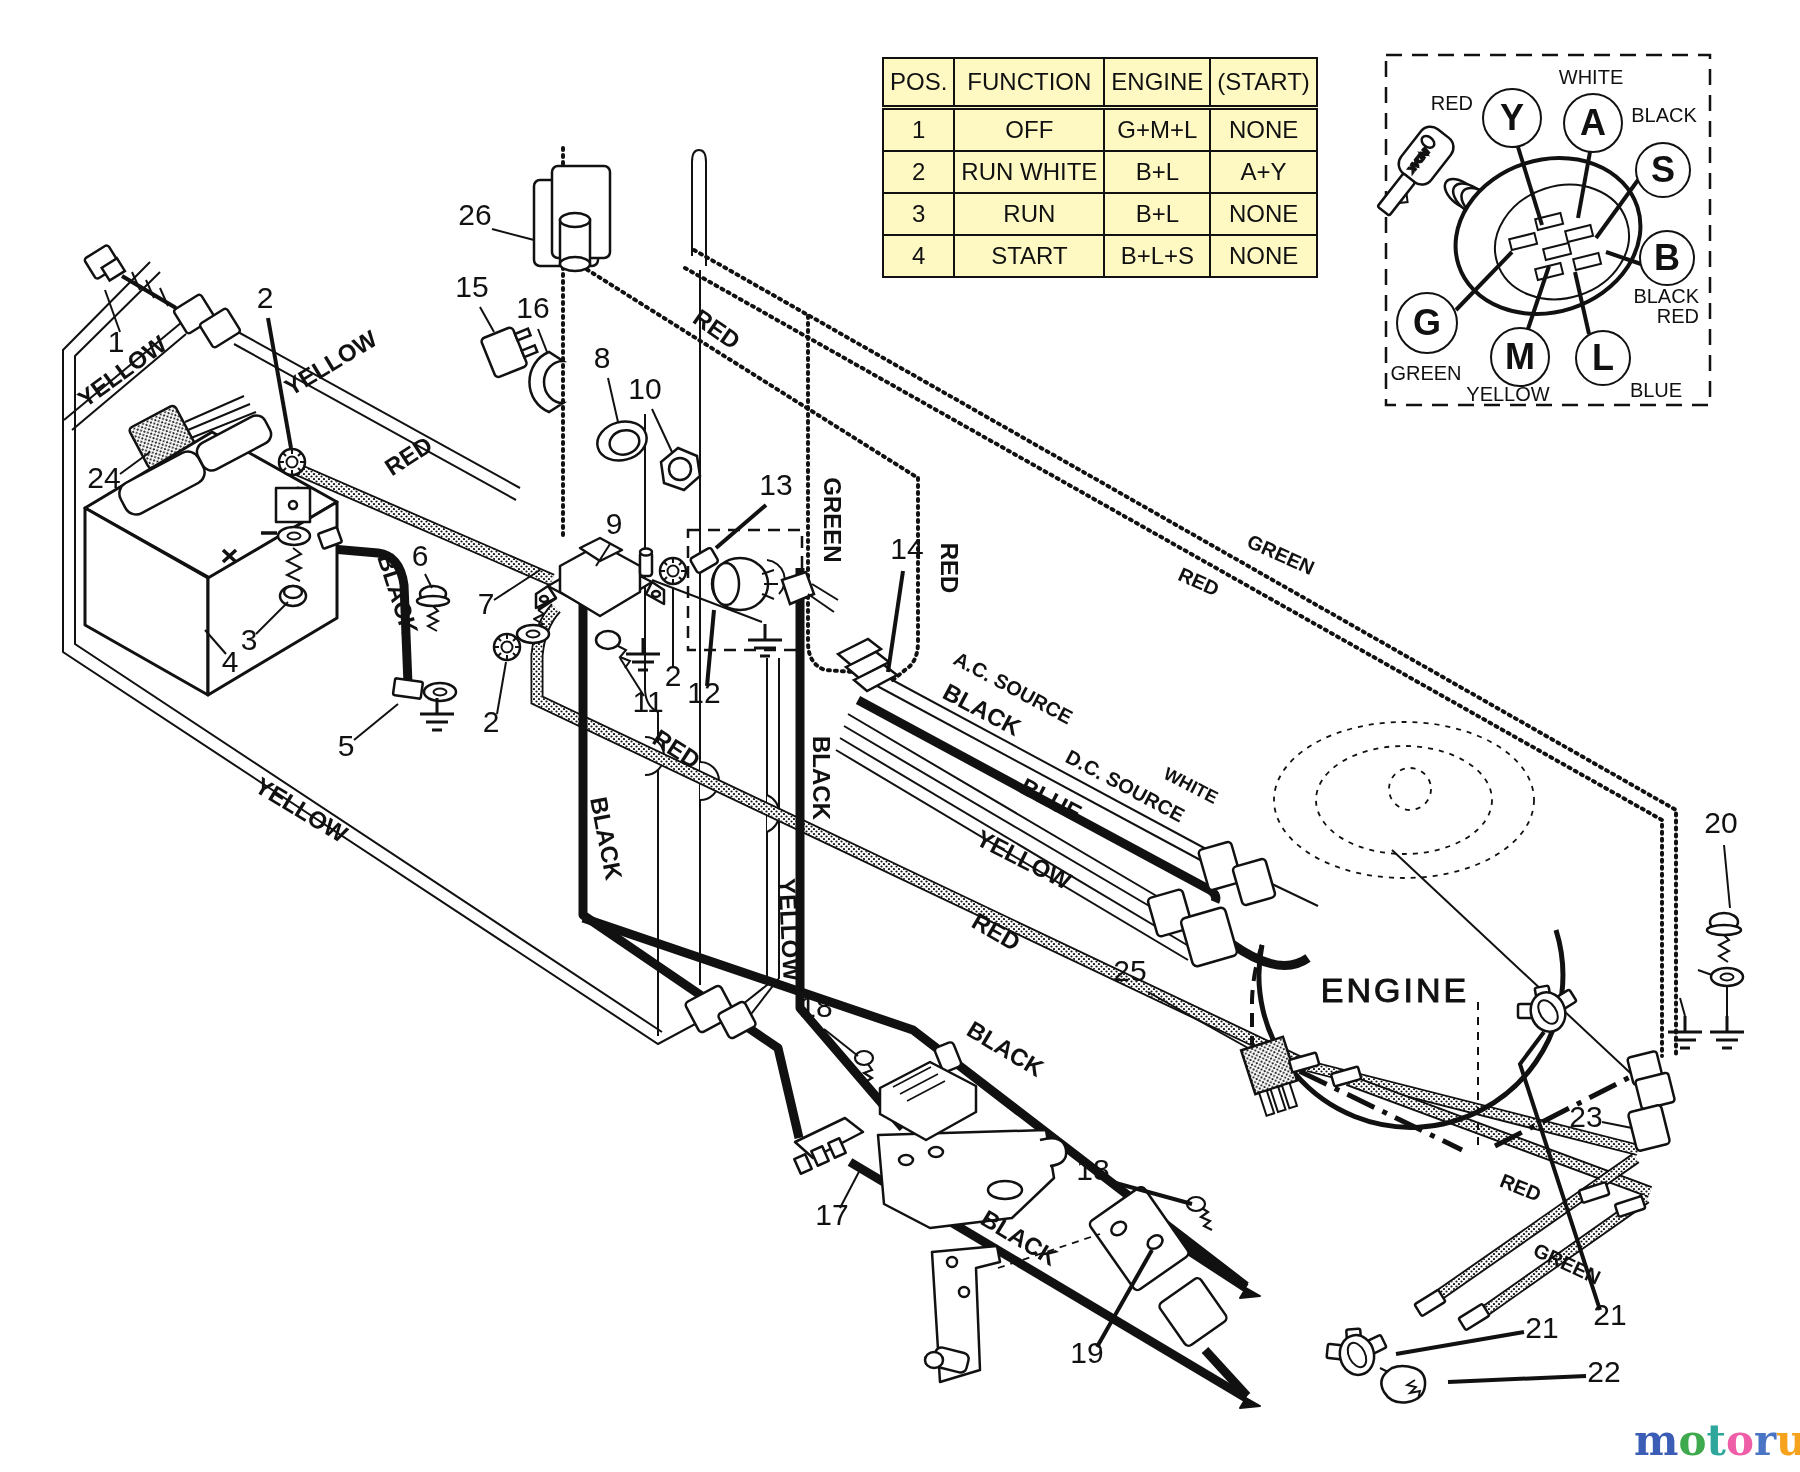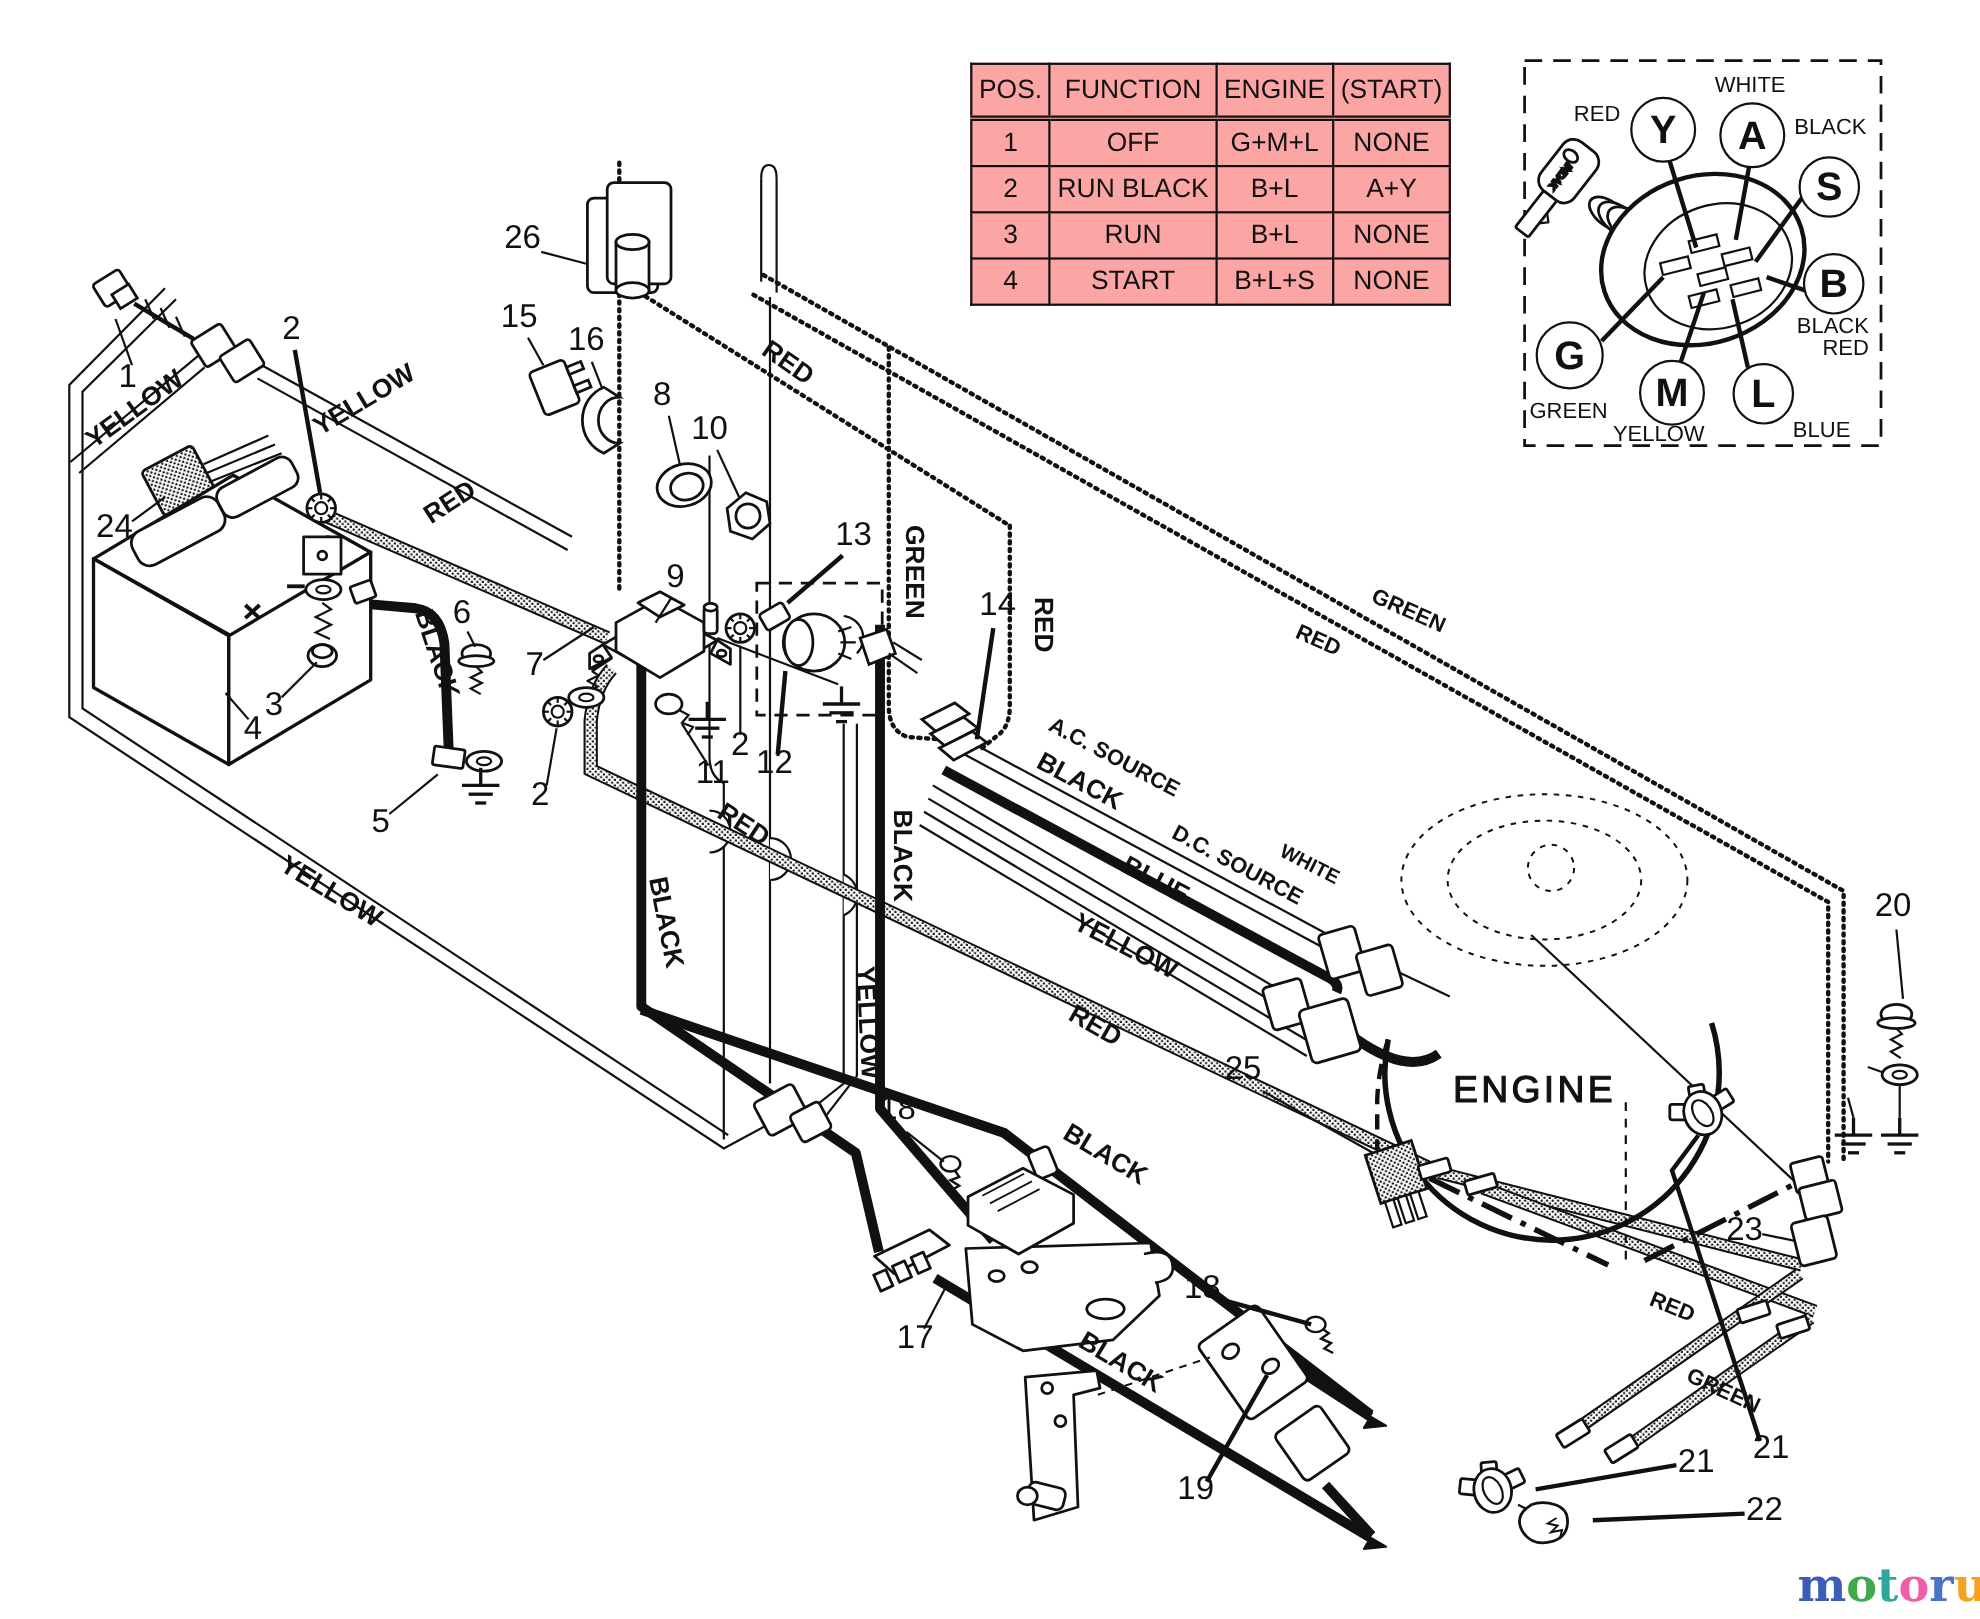--- a/index.html
+++ b/index.html
@@ -6,21 +6,21 @@
   .page{position:relative;width:1800px;height:1472px;background:#fff;overflow:hidden;
         font-family:"Liberation Sans",sans-serif;color:#111;}
   svg text{font-family:"Liberation Sans",sans-serif;fill:#111;}
   .wlabel{font-weight:bold;}
   .plabel{font-size:30px;}
   .kletter{font-size:36px;font-weight:bold;text-anchor:middle;}
   .kwire{font-size:20px;}
   .engine-label{font-size:34px;letter-spacing:3px;text-anchor:middle;}
   .indak{font-size:9px;font-style:italic;text-anchor:middle;}
   
-  .postable{position:absolute;left:882px;top:57px;border-collapse:collapse;background:#fca5a5;}
+  .postable{position:absolute;left:882px;top:57px;border-collapse:collapse;background:#fef9c3;}
   .postable th,.postable td{border:2.5px solid #111;text-align:center;font-size:24px;
       font-weight:400;padding:0 6px;height:40px;white-space:nowrap;}
   .postable th{height:46px;border-bottom:5px double #111;}
   
   .logo{position:absolute;left:1634px;top:1420px;font-family:"DejaVu Serif",serif;
         font-weight:bold;font-size:42px;line-height:1;}
 </style>
 </head>
 <body>
 
@@ -546,21 +546,21 @@
       </thead>
   <tbody id="tblBody">
         <tr>
           <td>1</td>
           <td>OFF</td>
           <td>G+M+L</td>
           <td>NONE</td>
         </tr>
         <tr>
           <td>2</td>
-          <td>RUN BLACK</td>
+          <td>RUN WHITE</td>
           <td>B+L</td>
           <td>A+Y</td>
         </tr>
         <tr>
           <td>3</td>
           <td>RUN</td>
           <td>B+L</td>
           <td>NONE</td>
         </tr>
         <tr>

